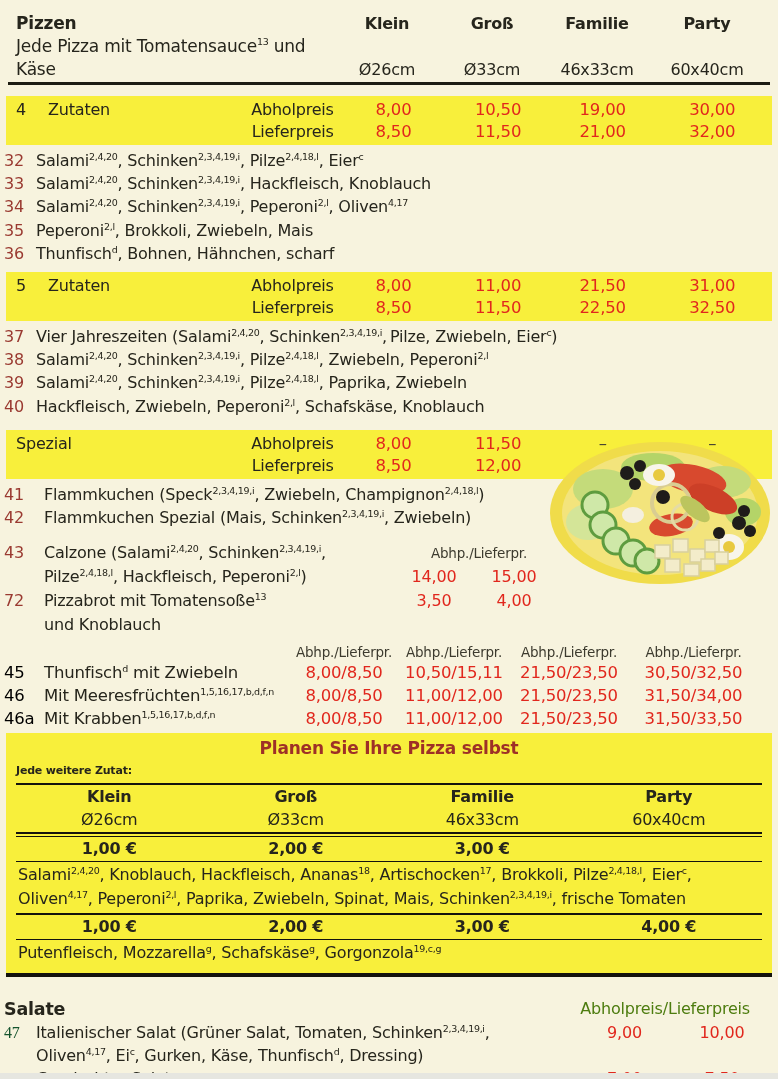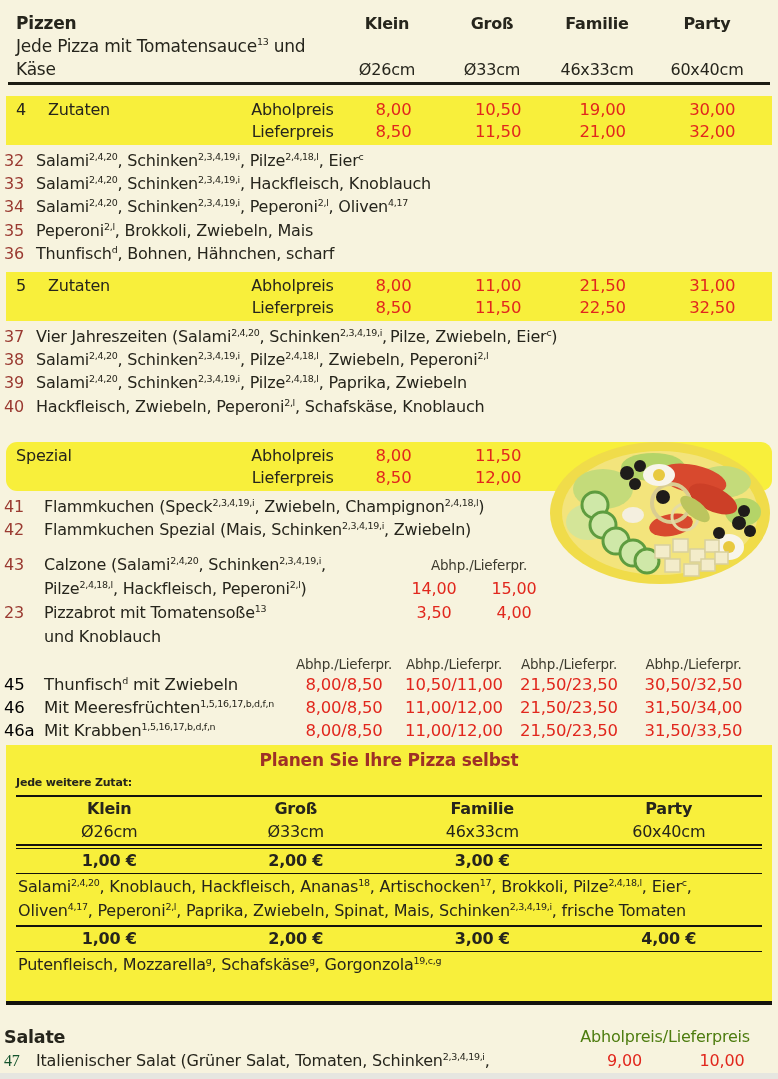--- a/index.html
+++ b/index.html
@@ -43,21 +43,21 @@
   .x-lbl{width:170px; text-align:center; font-size:13.5px; color:#3c3a2e; align-self:center;}
   
   .blk45{margin-top:6px;}
   .rhead{display:flex; font-size:13.5px; color:#3c3a2e; line-height:18px;}
   .r-left{width:286px; display:flex;}
   .r-num{width:40px; color:#000000;}
   .rc1{width:108px;text-align:center;} .rc2{width:112px;text-align:center;}
   .rc3{width:118px;text-align:center;} .rc4{width:131px;text-align:center;}
   .rrow{display:flex; line-height:23px; font-size:16.5px;}
   
-  .plan{background:#f8ef3b; margin:3px 6px 0; padding:4px 10px 16px; border-bottom:4px solid #14130d;}
+  .plan{background:#f8ef3b; margin:3px 6px 0; padding:4px 10px 0; border-bottom:4px solid #14130d;}
   .plan-title{text-align:center; color:#9e3027; font-weight:bold; font-size:17px; line-height:22px;}
   .plan-sub{font-weight:bold; font-size:11px; line-height:24px; border-bottom:2px solid #14130d;}
   .qrow{display:flex; line-height:23px;}
   .q{width:186.5px; text-align:center;}
   .dbl{border-top:2px solid #14130d; border-bottom:1px solid #14130d; height:2px; margin-top:1px;}
   .rule1{border-top:1px solid #14130d; margin-top:1px;}
   .rule2{border-top:2px solid #14130d; margin-top:1px;}
   .ing{line-height:24px; padding:1px 2px;}
   .ing2{line-height:24px; padding:1px 2px 8px;}
   
@@ -179,21 +179,21 @@
     <div class="item">
         <span class="inum">39</span>
         <span class="itxt">Salami<sup>2,4,20</sup>, Schinken<sup>2,3,4,19,i</sup>, Pilze<sup>2,4,18,l</sup>, Paprika, Zwiebeln</span>
       </div>
     <div class="item">
         <span class="inum">40</span>
         <span class="itxt">Hackfleisch, Zwiebeln, Peperoni<sup>2,l</sup>, Schafskäse, Knoblauch</span>
       </div>
   </div>
 
-  <div class="band" style="margin-top:24px;border-radius:11px;">
+  <div class="band" style="margin-top:12px;">
     <div class="brow">
       <div class="b-left">
         <span>Spezial</span>
         <span class="b-label">Abholpreis</span>
       </div>
       <div class="pc1 price">8,00</div>
       <div class="pc2 price">11,50</div>
       <div class="pc3 dashc">–</div>
       <div class="pc4 dashc">–</div>
     </div>
@@ -284,21 +284,21 @@
     </div>
     <div class="xrow">
       <span class="x-num"></span>
       <span class="x-text">Pilze<sup>2,4,18,l</sup>, Hackfleisch, Peperoni<sup>2,l</sup>)</span>
       <span class="x-pair">
           <span class="price">14,00</span>
           <span class="price">15,00</span>
         </span>
     </div>
     <div class="xrow">
-      <span class="x-num">23</span>
+      <span class="x-num">72</span>
       <span class="x-text">Pizzabrot mit Tomatensoße<sup>13</sup></span>
       <span class="x-pair">
           <span class="price">3,50</span>
           <span class="price">4,00</span>
         </span>
     </div>
     <div class="xrow">
       <span class="x-num"></span>
       <span class="x-text">und Knoblauch</span>
     </div>
@@ -311,21 +311,21 @@
       <div class="rc2">Abhp./Lieferpr.</div>
       <div class="rc3">Abhp./Lieferpr.</div>
       <div class="rc4">Abhp./Lieferpr.</div>
     </div>
     <div class="rrow">
       <div class="r-left">
           <span class="r-num">45</span>
           <span>Thunfisch<sup>d</sup> mit Zwiebeln</span>
         </div>
       <div class="rc1 price">8,00/8,50</div>
-      <div class="rc2 price">10,50/11,00</div>
+      <div class="rc2 price">10,50/15,11</div>
       <div class="rc3 price">21,50/23,50</div>
       <div class="rc4 price">30,50/32,50</div>
     </div>
     <div class="rrow">
       <div class="r-left">
           <span class="r-num">46</span>
           <span>Mit Meeresfrüchten<sup>1,5,16,17,b,d,f,n</sup></span>
         </div>
       <div class="rc1 price">8,00/8,50</div>
       <div class="rc2 price">11,00/12,00</div>

